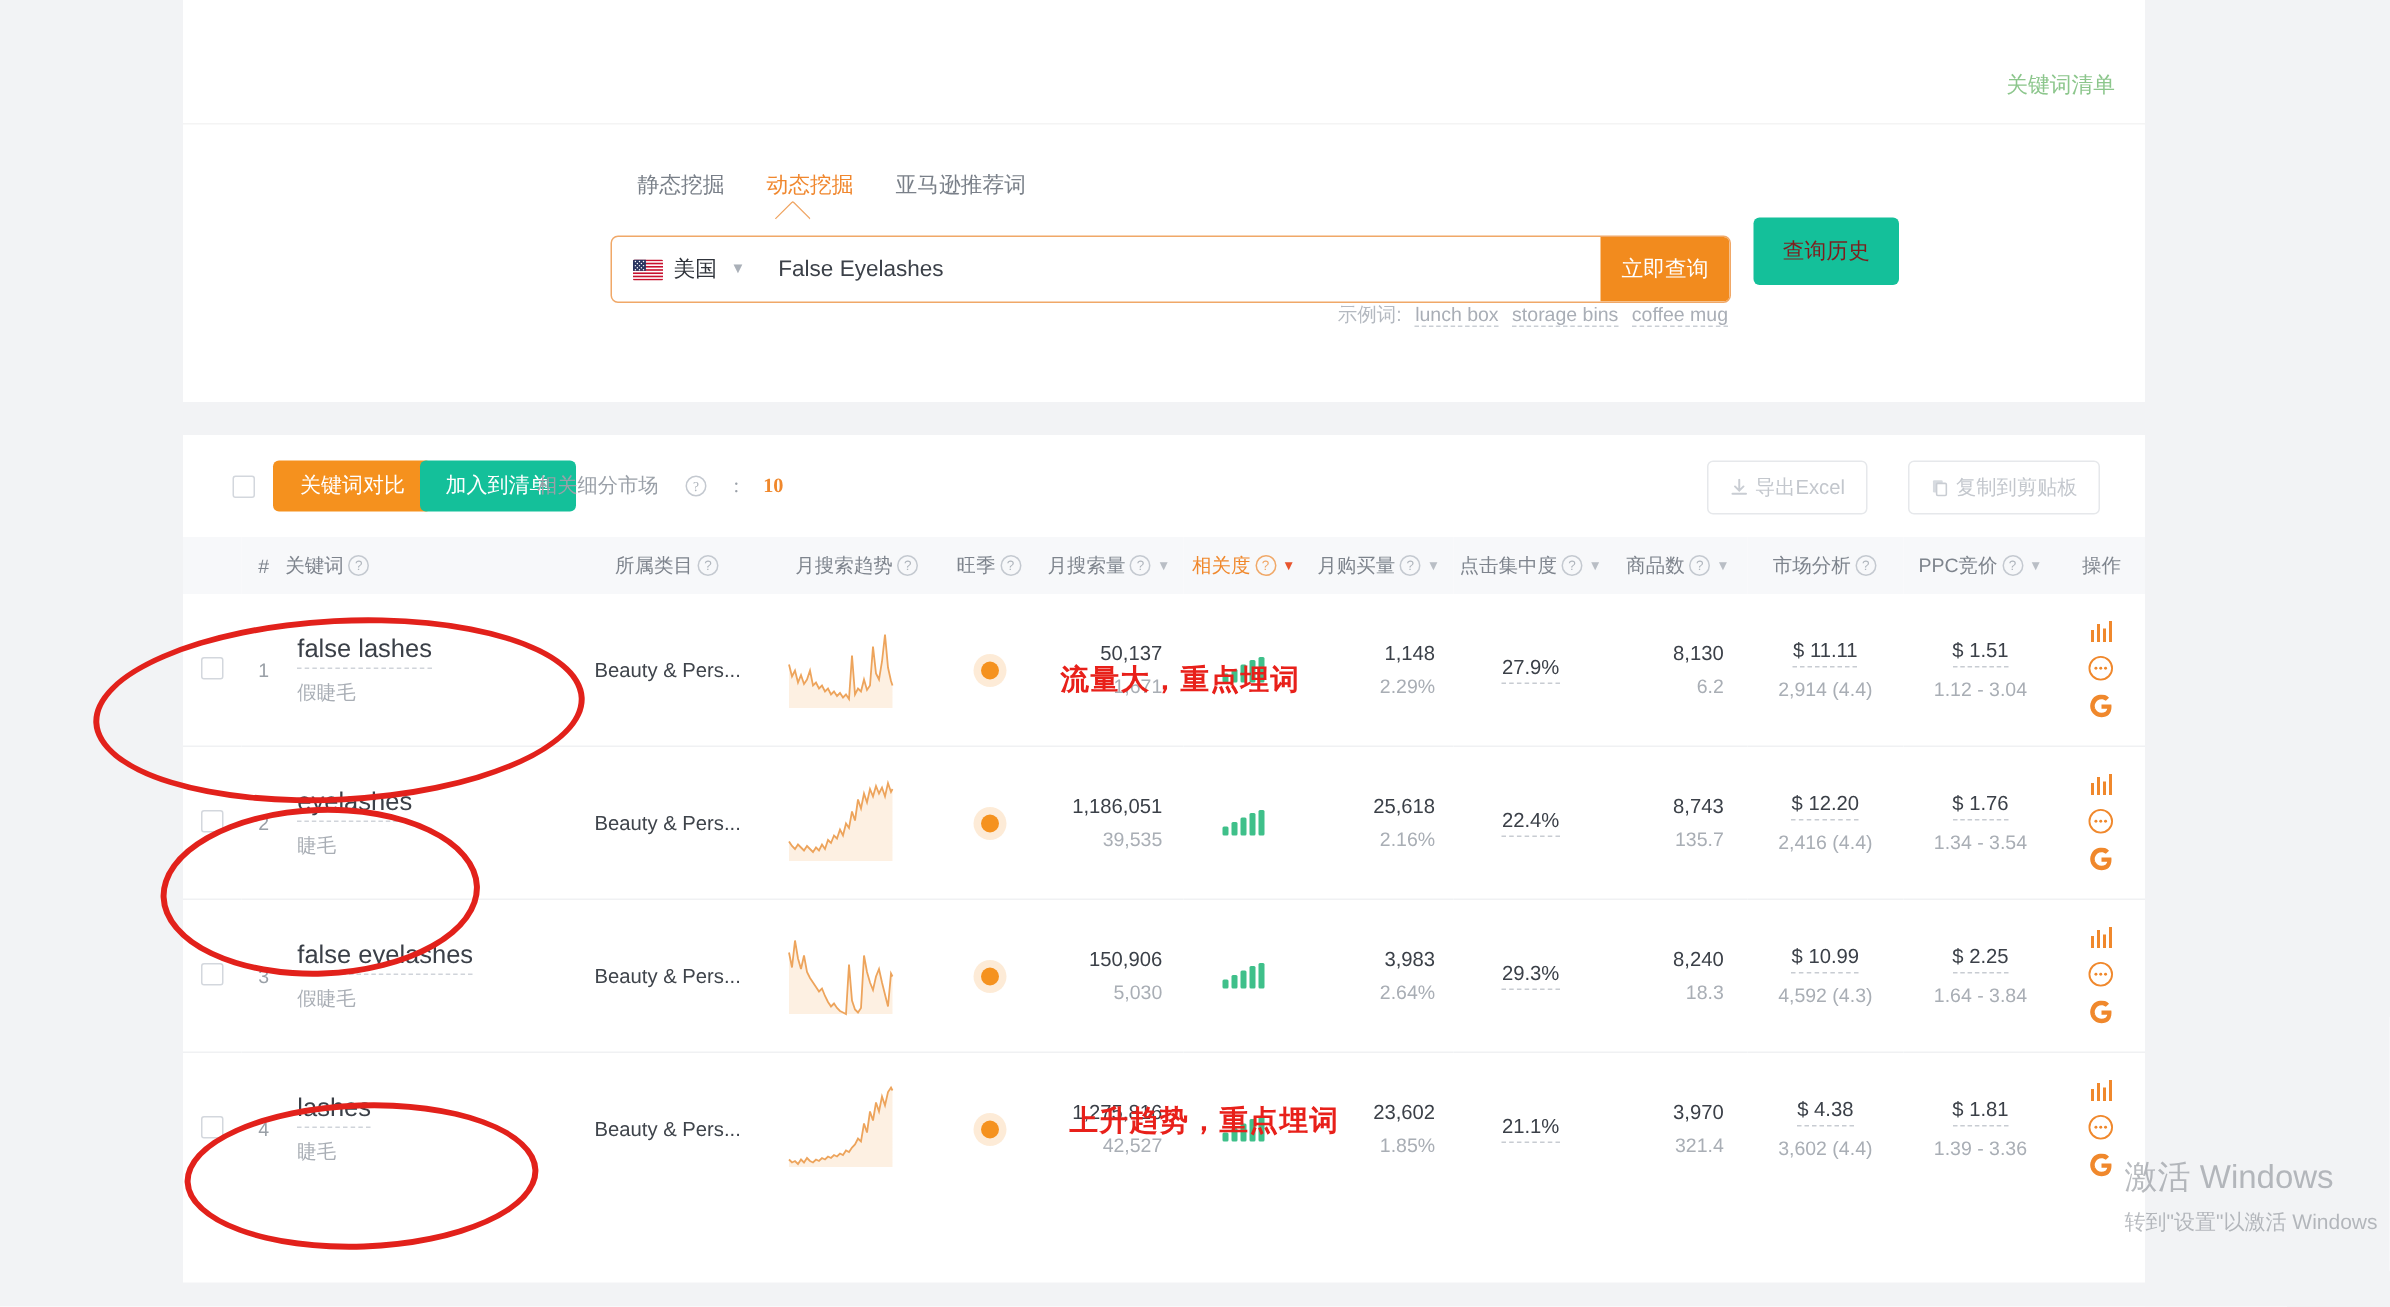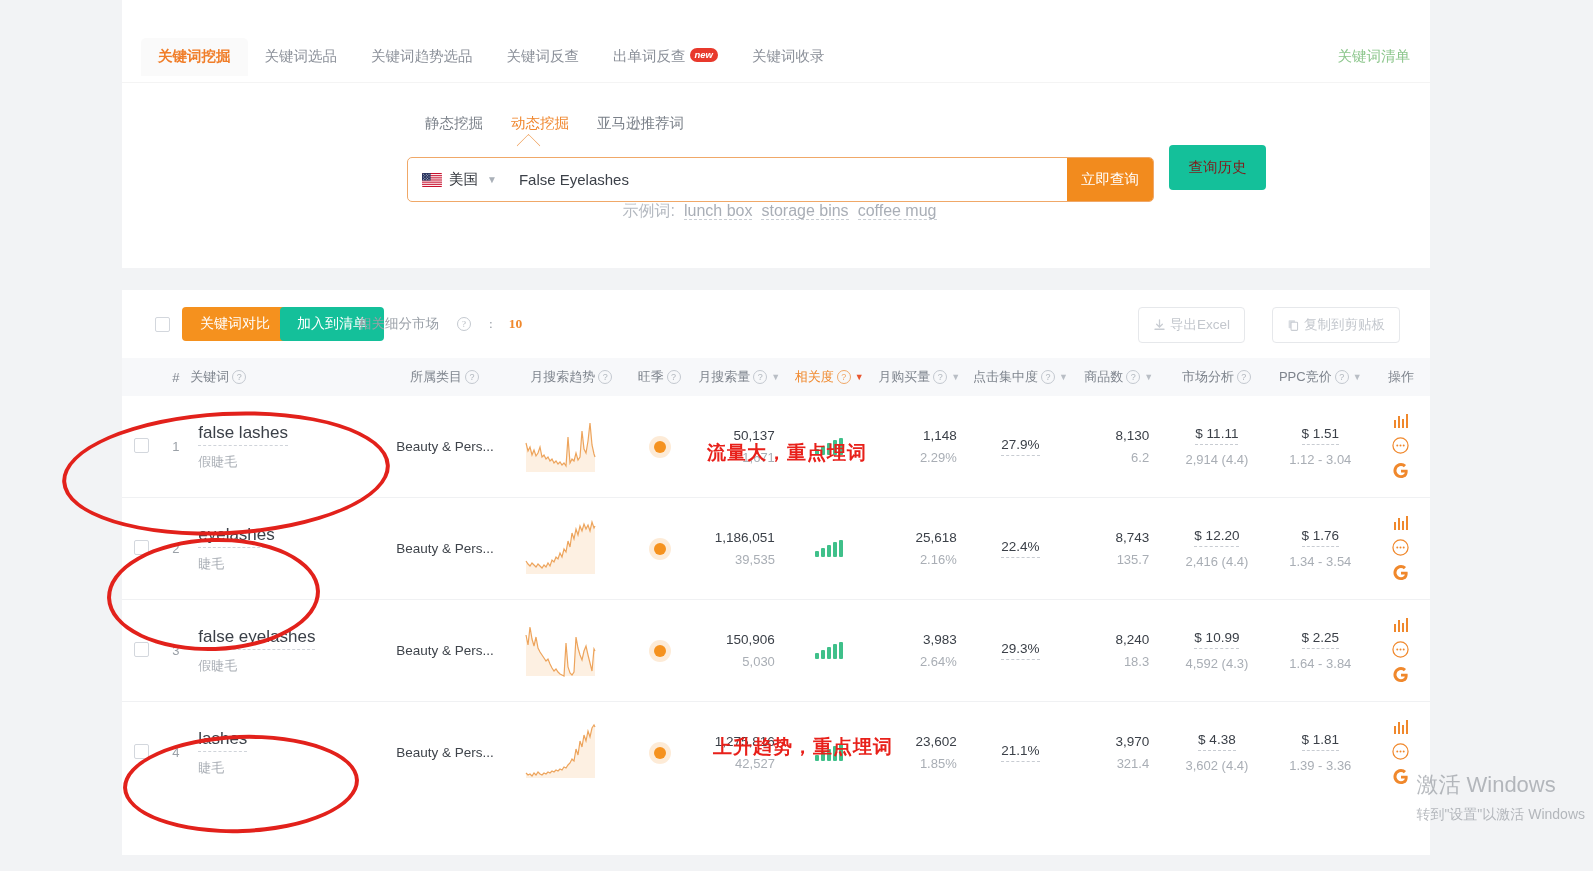--- a/index.html
+++ b/index.html
@@ -57,22 +57,22 @@
   .go{
     width:86px;background:#f28b1e;color:#fff;font-size:14.5px;display:flex;
     align-items:center;justify-content:center;cursor:pointer;
   }
   .hist{
     position:absolute;left:1047px;top:62px;width:97px;height:45px;background:#14c09a;
     color:#7f1d1d;font-size:14.5px;display:flex;align-items:center;justify-content:center;
     border-radius:4px;cursor:pointer;
   }
   .examples{
-    position:absolute;left:285px;top:118px;width:745px;text-align:center;
-    font-size:16px;color:#b4b9c0;
+    position:absolute;left:285px;top:118px;width:745px;text-align:right;
+    font-size:13px;color:#b4b9c0;
   }
   .examples .ex{color:#a9aeb6;border-bottom:1px dashed #c9ced4;margin-left:9px;cursor:pointer;}
 
   
   .res-card{background:#fff;position:absolute;left:122px;top:290px;width:1308px;height:565px;}
 
   .toolbar{position:relative;height:68px;}
   .cbx{
     width:13px;height:13px;border:1px solid #d3d7dd;border-radius:2px;background:#fff;
     display:inline-block;cursor:pointer;
@@ -164,40 +164,20 @@
   .rightstrip{position:absolute;left:1430px;top:0;width:163px;height:871px;background:#f2f3f5;}
 </style>
 </head>
 <body>
 
 <div class="page">
 
   <div class="col">
 
     <div class="tabs-card">
-      <div class="tabs">
-        <div class="tab active">
-          <span>关键词挖掘</span>
-        </div>
-        <div class="tab">
-          <span>关键词选品</span>
-        </div>
-        <div class="tab">
-          <span>关键词趋势选品</span>
-        </div>
-        <div class="tab">
-          <span>关键词反查</span>
-        </div>
-        <div class="tab">
-          <span>出单词反查</span><span class="badge-new">new</span>
-        </div>
-        <div class="tab">
-          <span>关键词收录</span>
-        </div>
-      </div>
       <div class="tabs-right">关键词清单</div>
     </div>
 
     <div class="search-card">
       <div class="subtabs">
         <div class="subtab">静态挖掘</div>
         <div class="subtab active">动态挖掘</div>
         <div class="subtab">亚马逊推荐词</div>
       </div>
 

